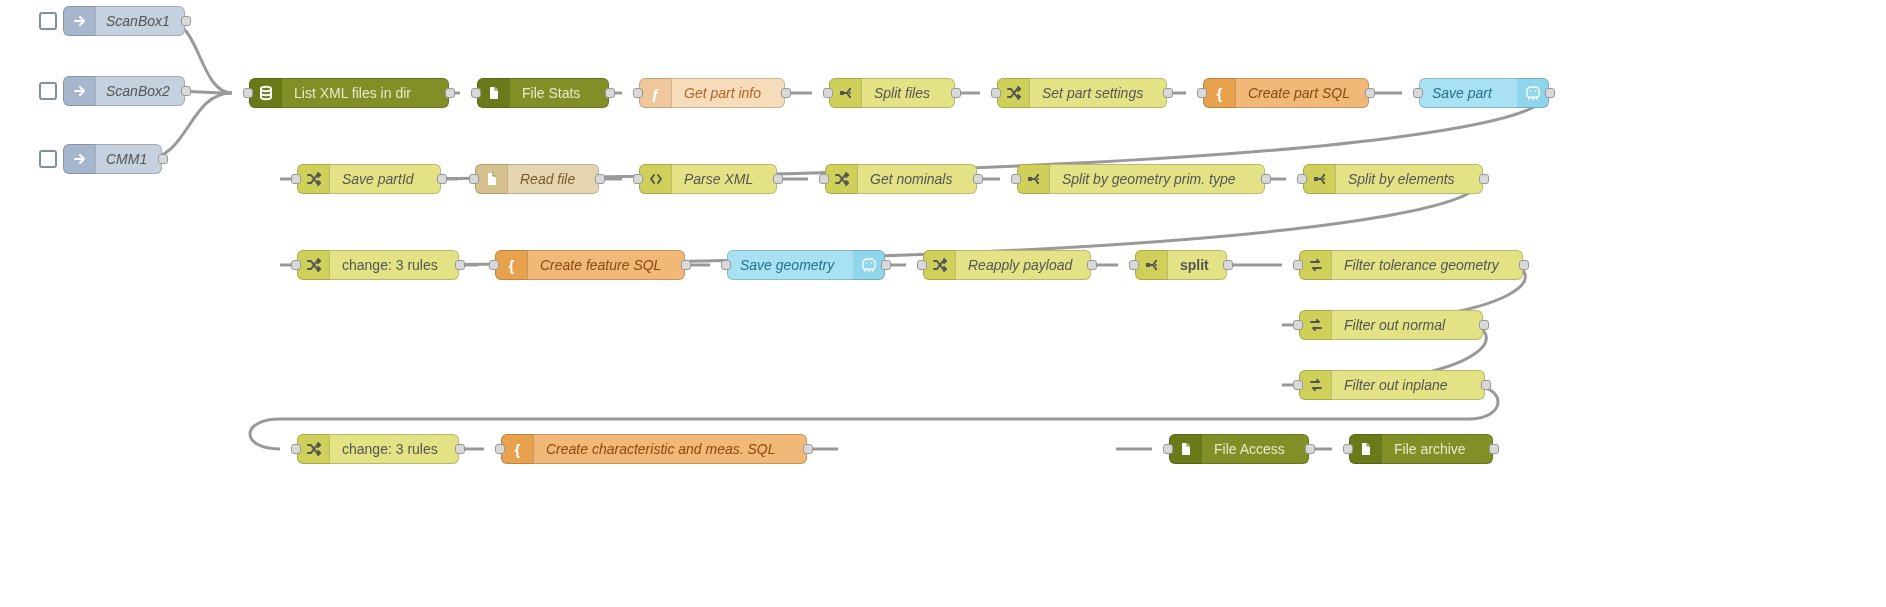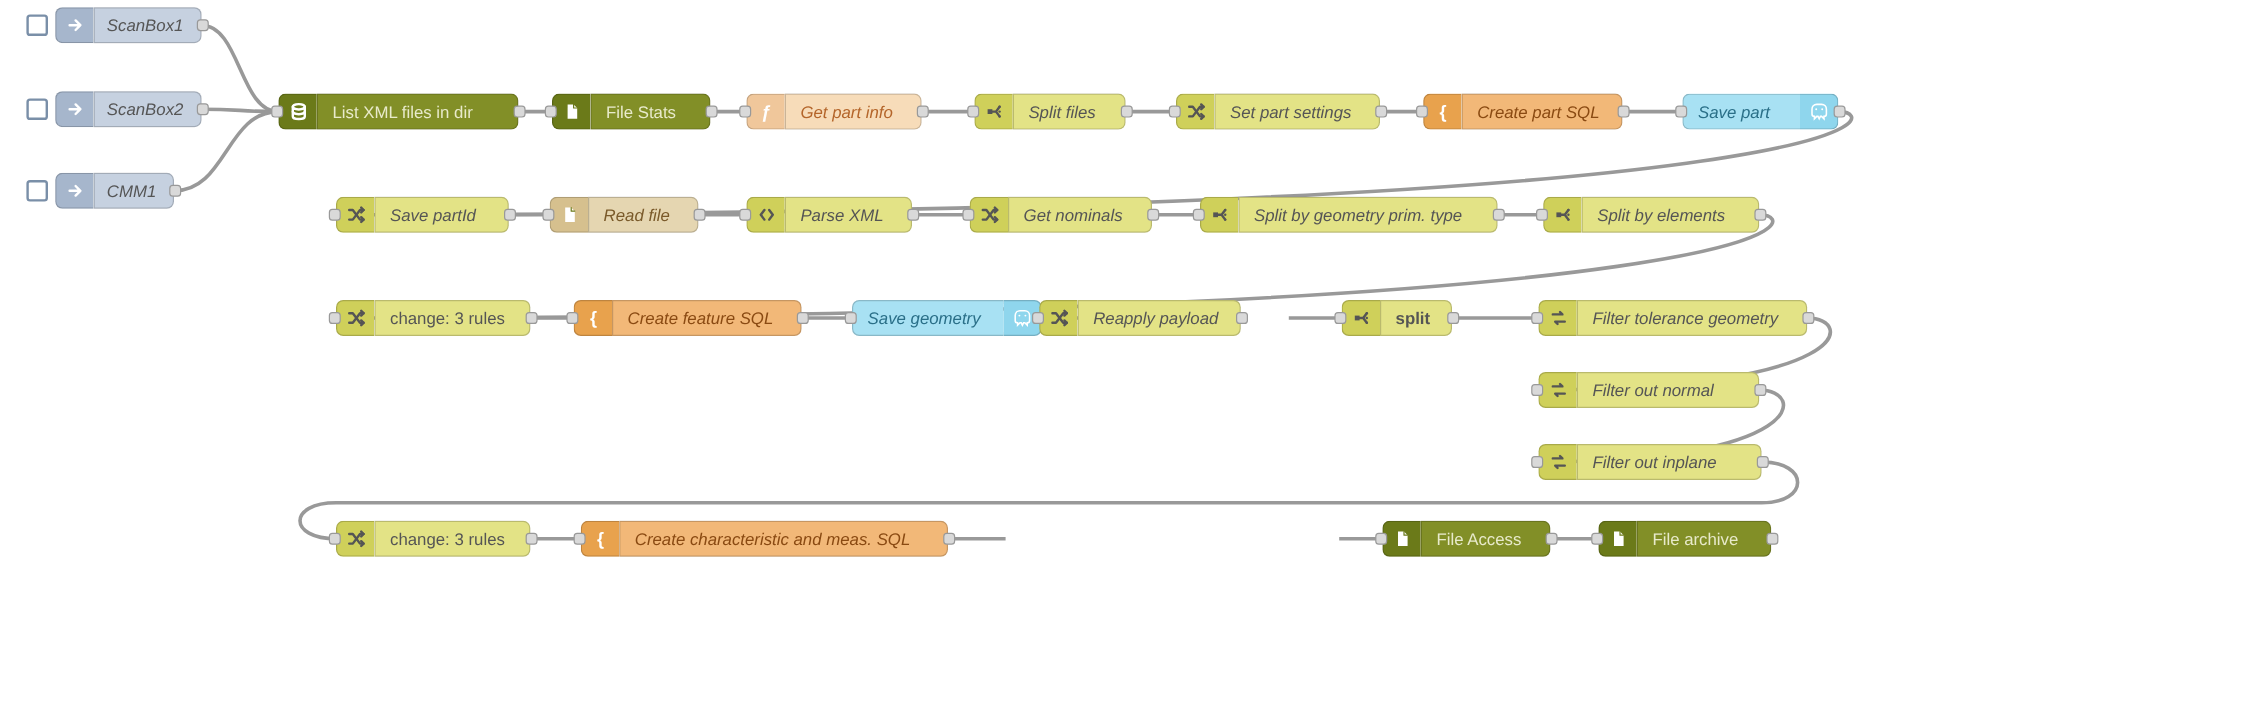--- a/index.html
+++ b/index.html
@@ -22,20 +22,21 @@
     pointer-events: none;
   }
   .node {
     position: absolute;
     display: flex;
     align-items: stretch;
     height: 30px;
     border-radius: 6px;
     overflow: visible;
     white-space: nowrap;
+    margin-left: 17px;
   }
   .node .icon {
     width: 32px;
     flex: 0 0 32px;
     display: flex;
     align-items: center;
     justify-content: center;
     border-top-left-radius: 6px;
     border-bottom-left-radius: 6px;
     border: 1px solid rgba(0,0,0,0.18);
@@ -401,21 +402,21 @@
       <div class="icon-right">
         <svg xmlns="http://www.w3.org/2000/svg" width="18" height="18" viewBox="0 0 18 18">
           <path d="M3 7c0-2 1.5-4 4-4h4c2.5 0 4 2 4 4v4c0 1-.5 2-2 2v2l-2-2h-1l-1 2-1-2H7l-2 2v-2c-1.5 0-2-1-2-2z" fill="none" stroke="#fff" stroke-width="1.3"></path>
           <circle cx="6.5" cy="7" r="0.8" fill="#fff"></circle>
           <circle cx="11.5" cy="7" r="0.8" fill="#fff"></circle>
         </svg>
       </div>
       <div class="port in"></div>
       <div class="port out"></div>
     </div>
-    <div class="node t-yellow" style="left: 866px; top: 250px; width: 168px;">
+    <div class="node t-yellow" style="left: 906px; top: 250px; width: 168px;">
       <div class="icon">
         <svg xmlns="http://www.w3.org/2000/svg" width="16" height="16" viewBox="0 0 16 16" fill="none" stroke="#555" stroke-width="2" stroke-linecap="round" stroke-linejoin="round">
           <path d="M2 4h3l6 8h3"></path>
           <path d="M2 12h3l6-8h3"></path>
           <path d="M12 2l2 2-2 2M12 10l2 2-2 2"></path>
         </svg>
       </div>
       <div class="body">
         <span>Reapply payload</span>
       </div>

